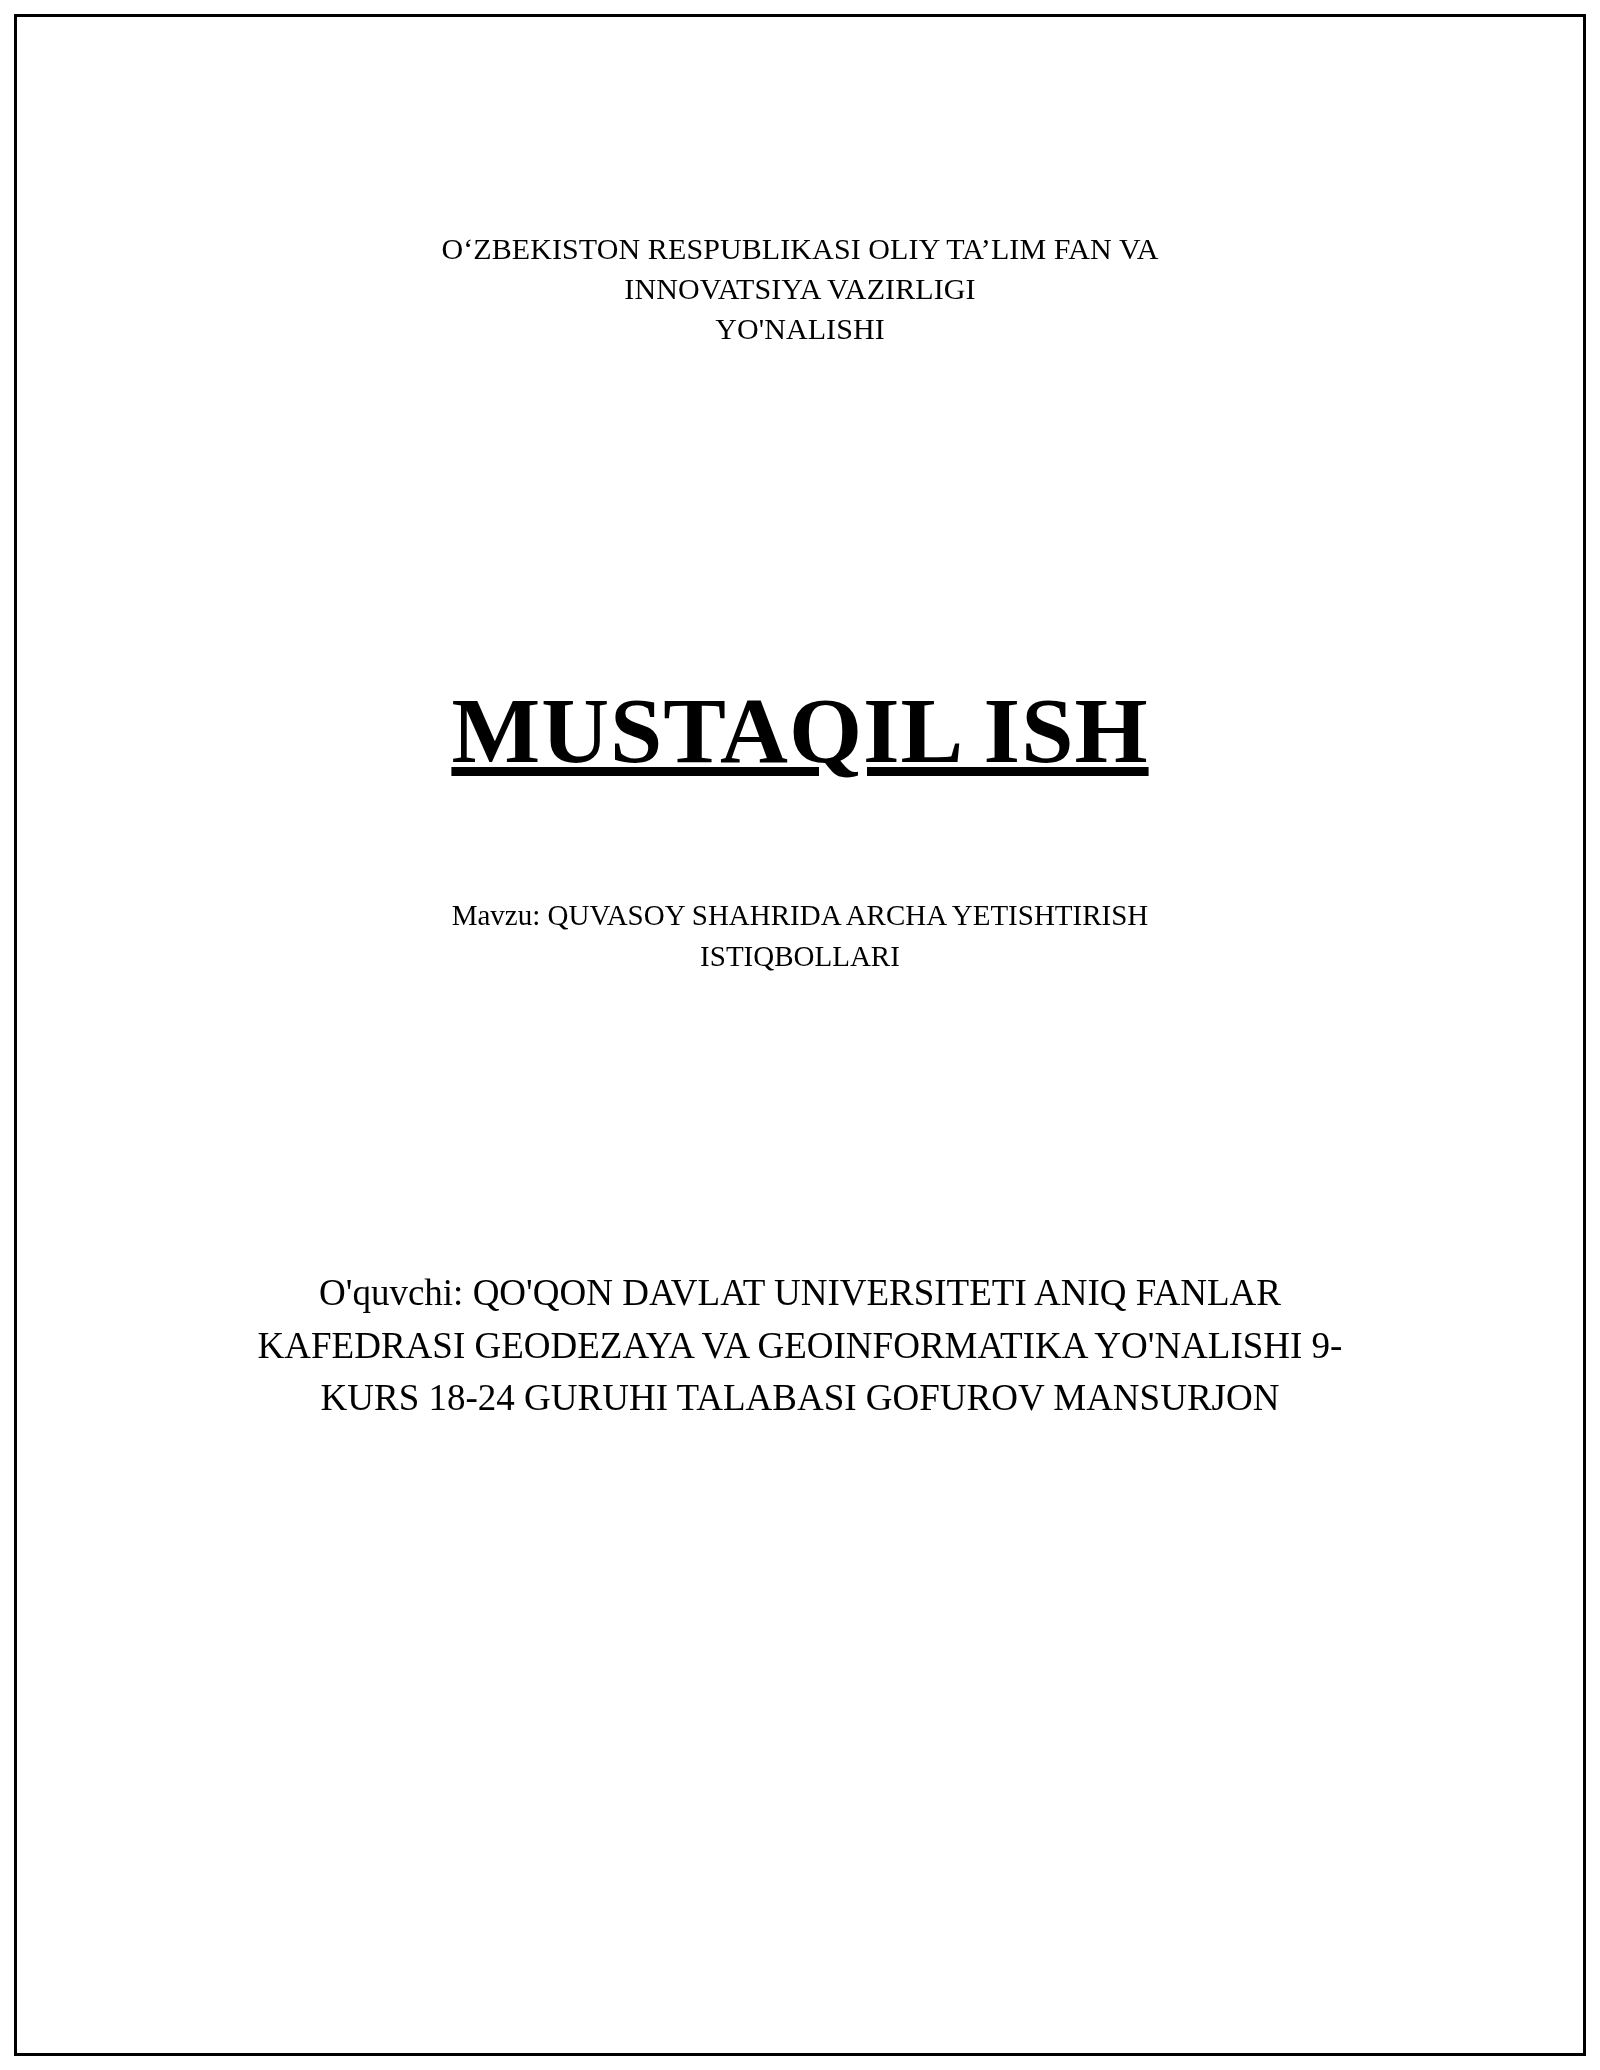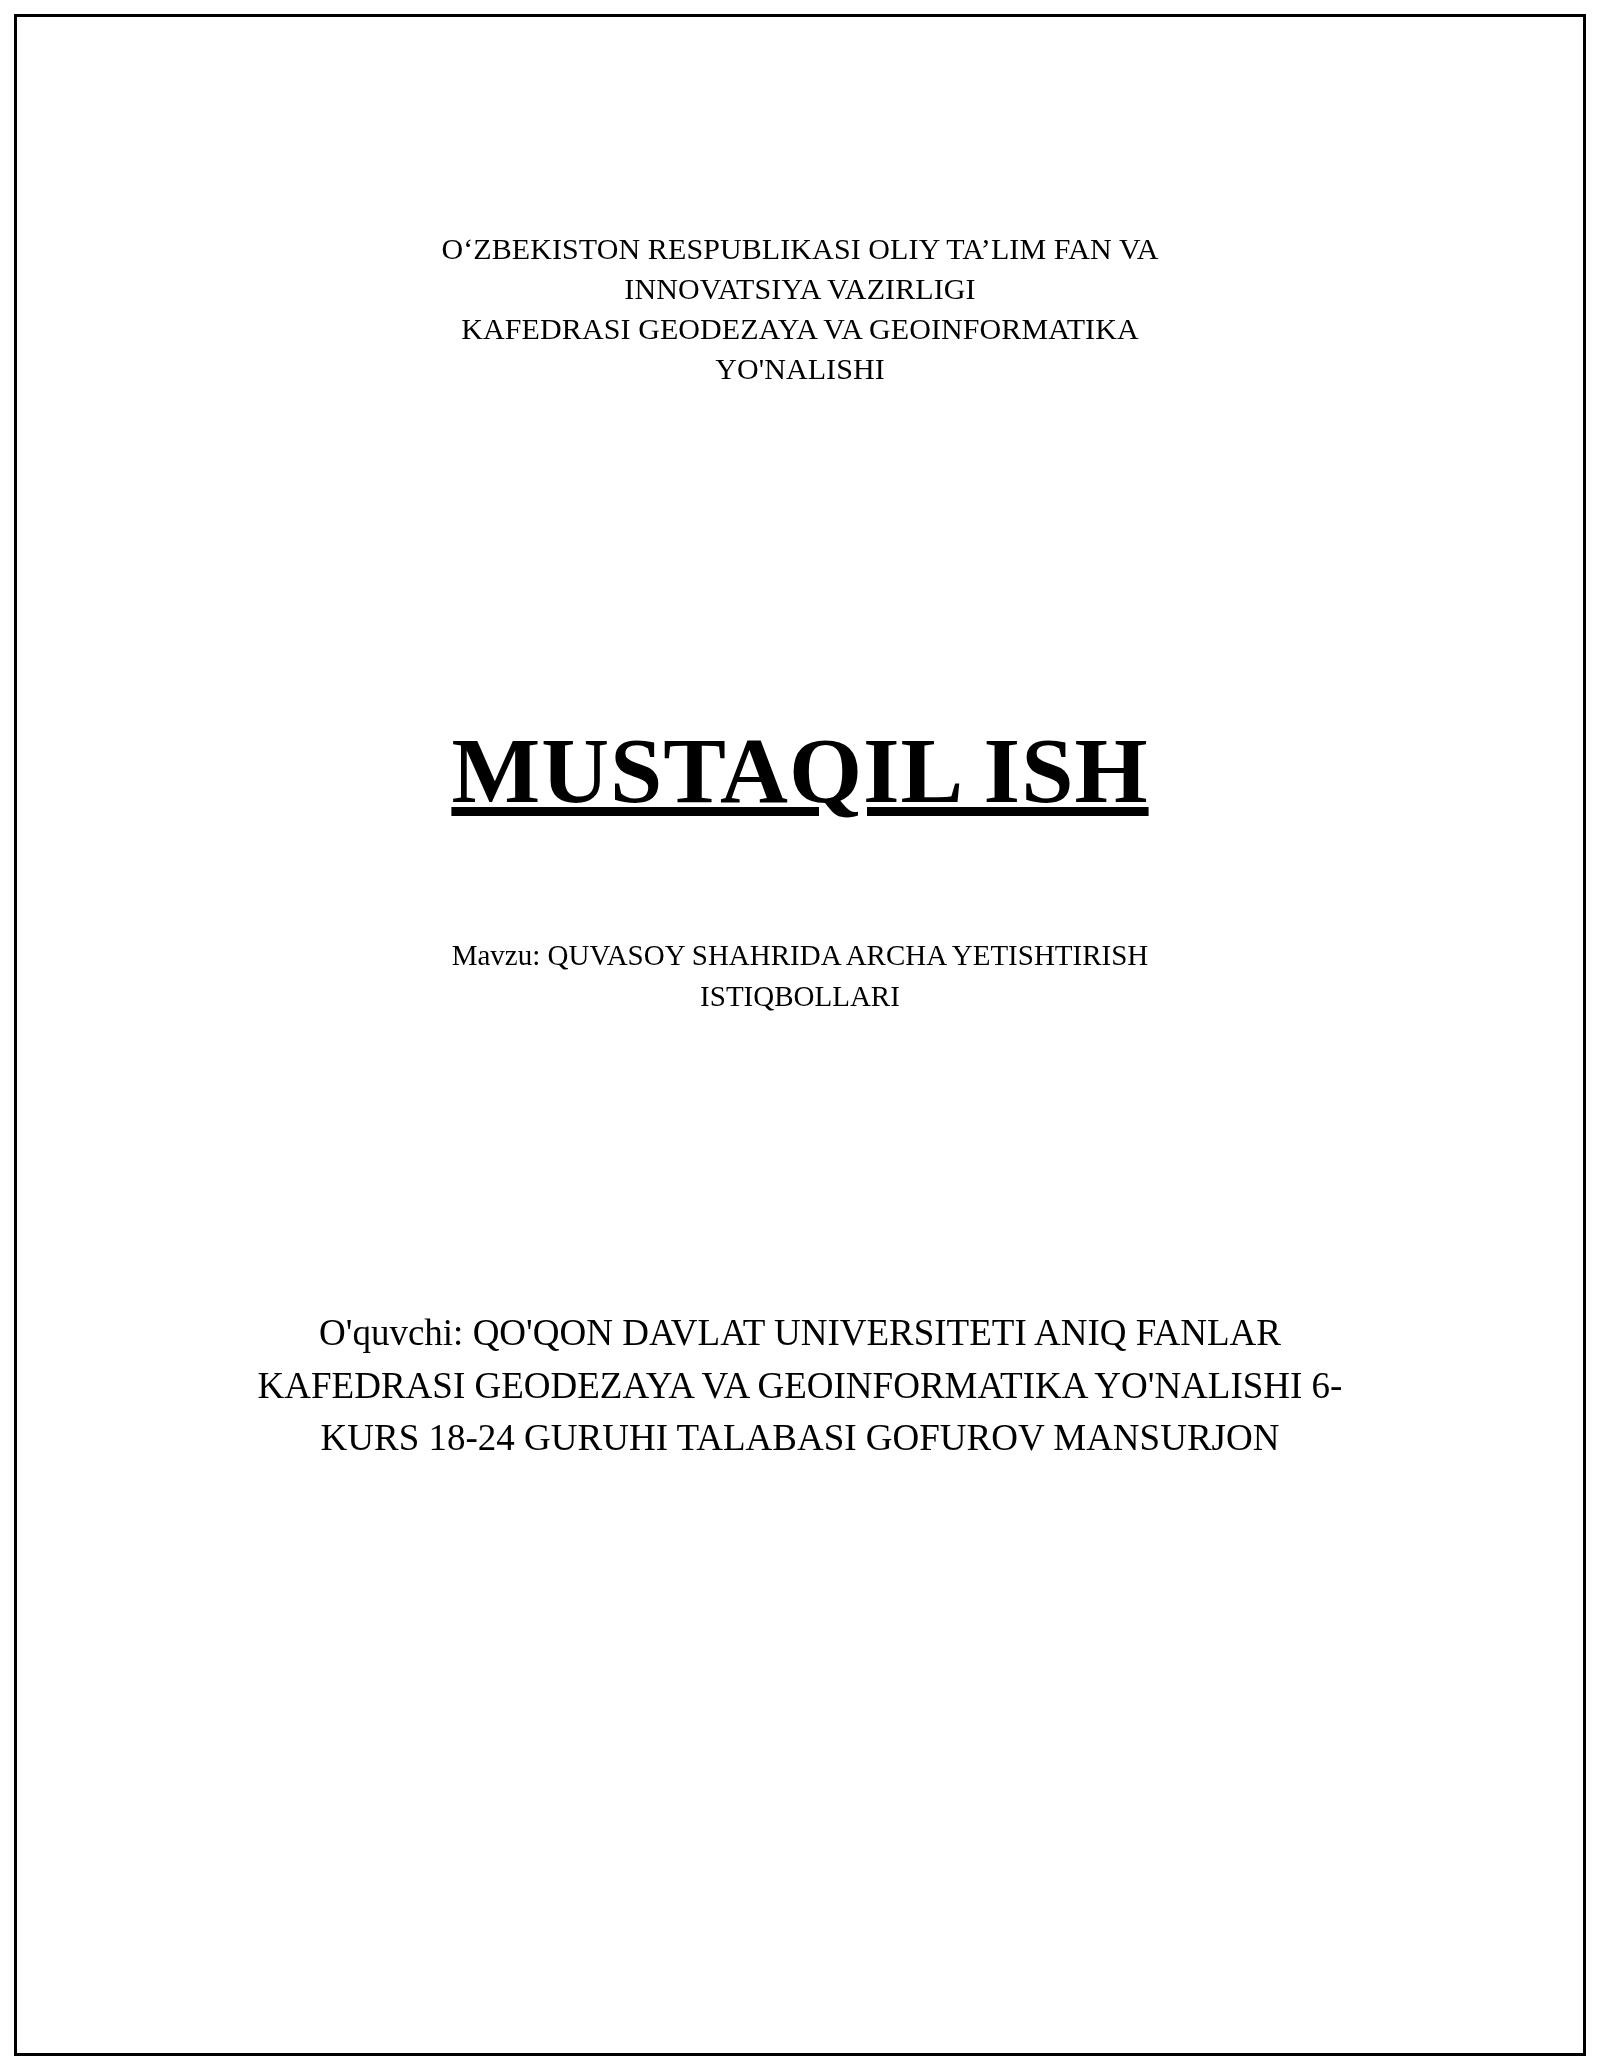--- a/index.html
+++ b/index.html
@@ -84,33 +84,32 @@
 <body>
 
 <div class="page">
   <div class="page-border"></div>
 
   <div class="content">
 
     <div class="header-block">
       <span class="line">O‘ZBEKISTON RESPUBLIKASI OLIY TA’LIM FAN VA</span>
       <span class="line">INNOVATSIYA VAZIRLIGI</span>
-      <span class="line">KAFEDRASI GEODEZAYA VA GEOINFORMATIKA</span>
       <span class="line">YO'NALISHI</span>
     </div>
 
     <div class="title-block">
       <div class="doc-title">MUSTAQIL ISH</div>
     </div>
 
     <div class="subject-block">
       <span class="line">Mavzu: QUVASOY SHAHRIDA ARCHA YETISHTIRISH</span>
       <span class="line">ISTIQBOLLARI</span>
     </div>
 
     <div class="author-block">
       <span class="line">O'quvchi: QO'QON DAVLAT UNIVERSITETI ANIQ FANLAR</span>
-      <span class="line">KAFEDRASI GEODEZAYA VA GEOINFORMATIKA YO'NALISHI 6-</span>
+      <span class="line">KAFEDRASI GEODEZAYA VA GEOINFORMATIKA YO'NALISHI 9-</span>
       <span class="line">KURS 18-24 GURUHI TALABASI GOFUROV MANSURJON</span>
     </div>
 
   </div>
 </div>
 
 </body></html>

